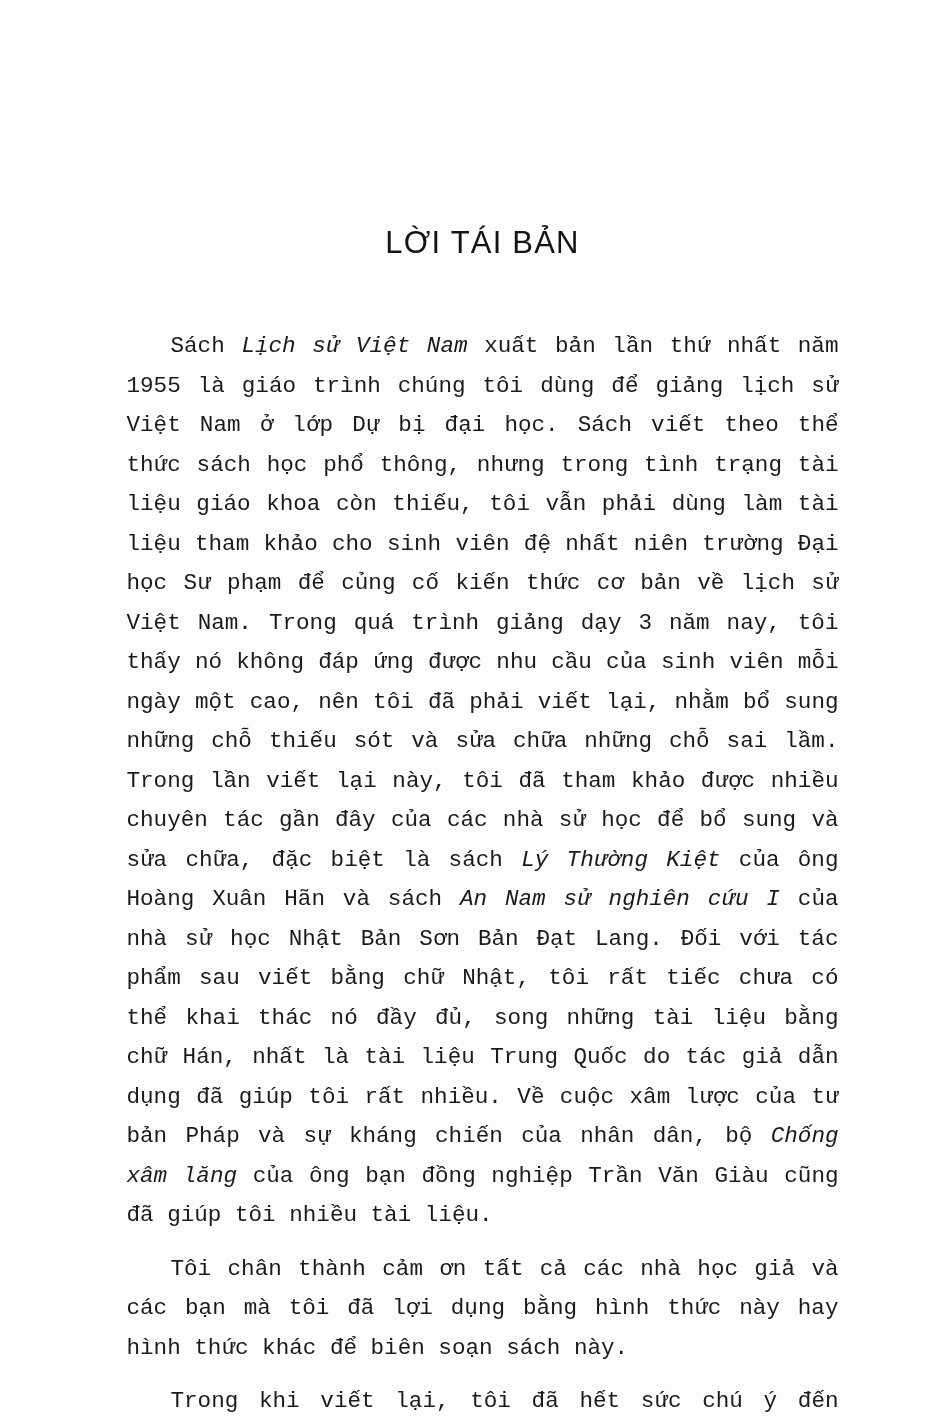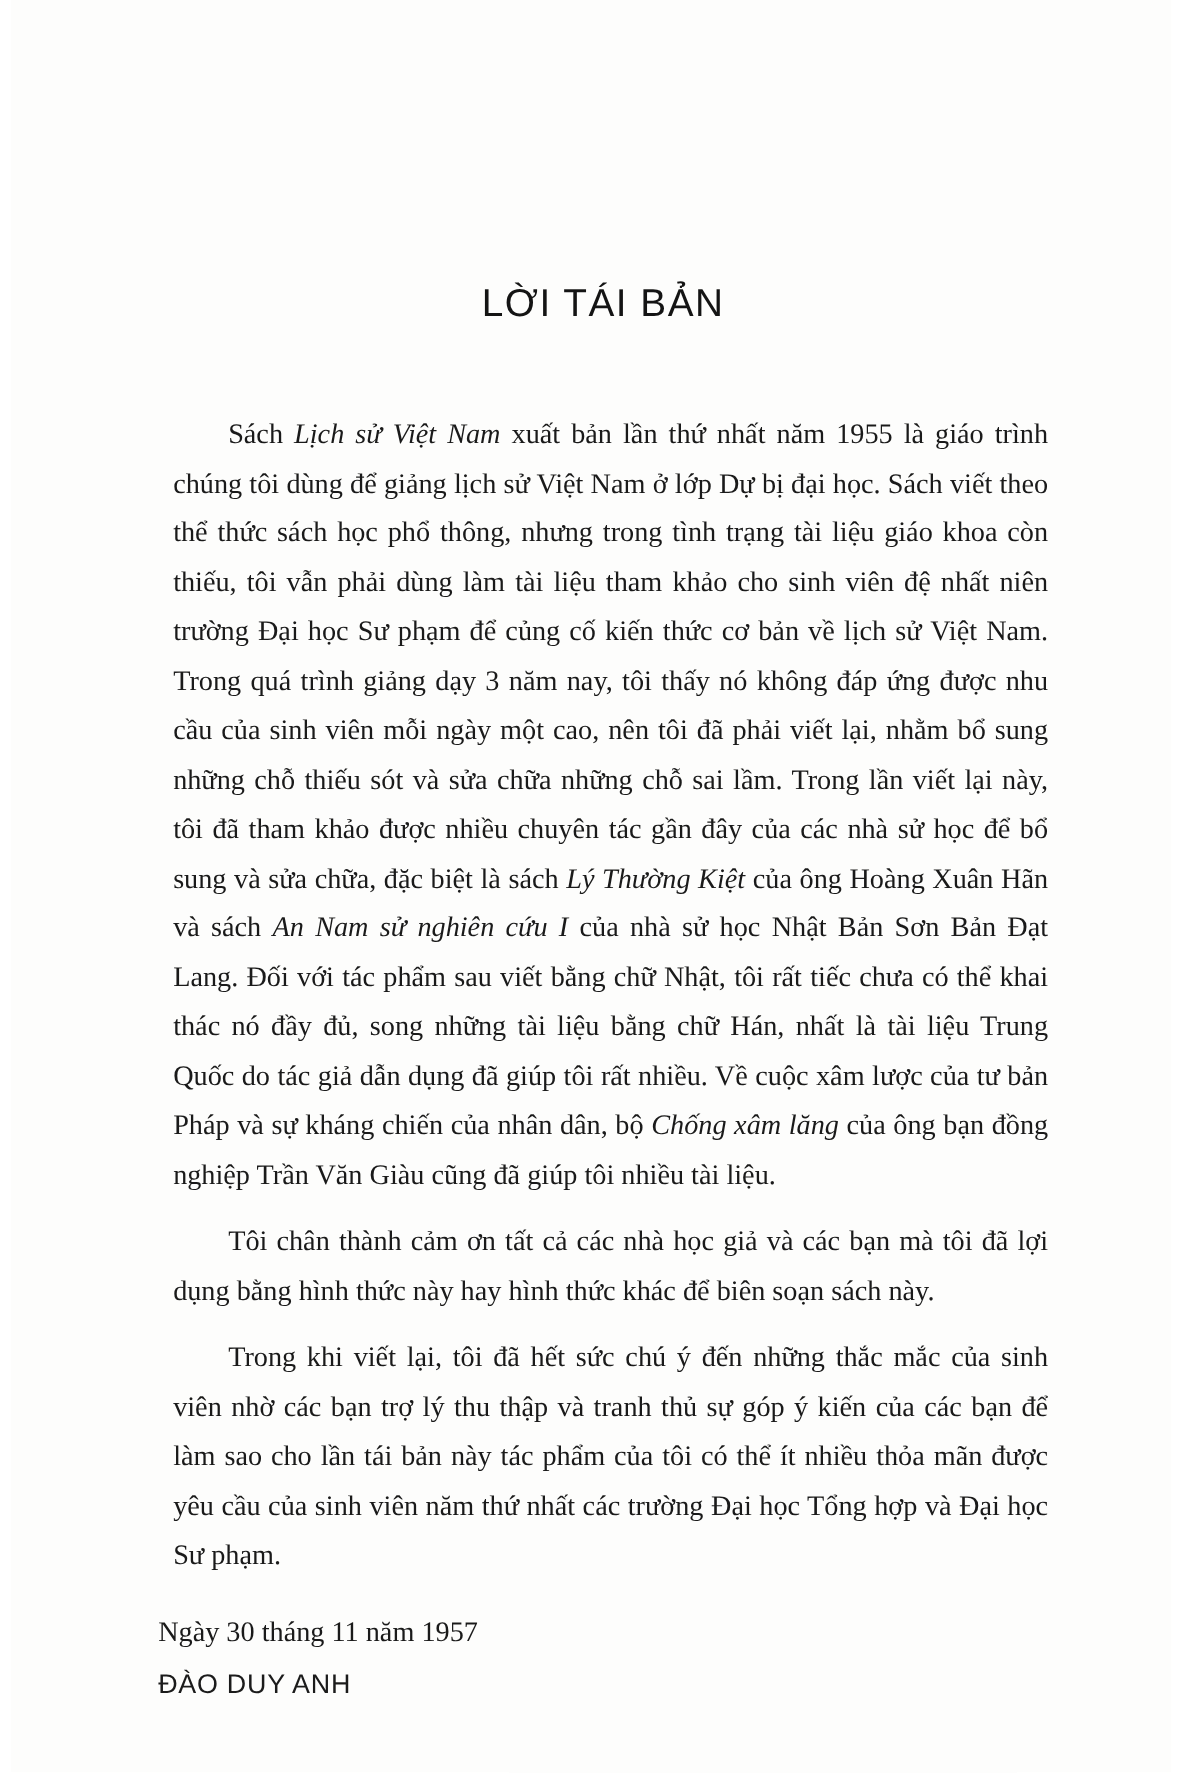--- a/index.html
+++ b/index.html
@@ -31,24 +31,25 @@
     text-align: center;
     font-weight: 400;
     color: #141414;
     margin: 0 0 66px 0;
   }
   p.para {
     font-size: 22.6px;
     line-height: 39.5px;
     text-align: justify;
     text-justify: inter-word;
-    margin: 0 0 3px 12px;
+    margin: 0 0 3px 0;
     text-indent: 44px;
     color: #1a1a1a;
     hyphens: none;
+    font-family: Liberation Mono, monospace;
   }
   p.para.spaced {
     margin-top: 14px;
   }
   .ital {
     font-style: italic;
   }
   .signoff {
     margin-top: 22px;
     text-align: left;

